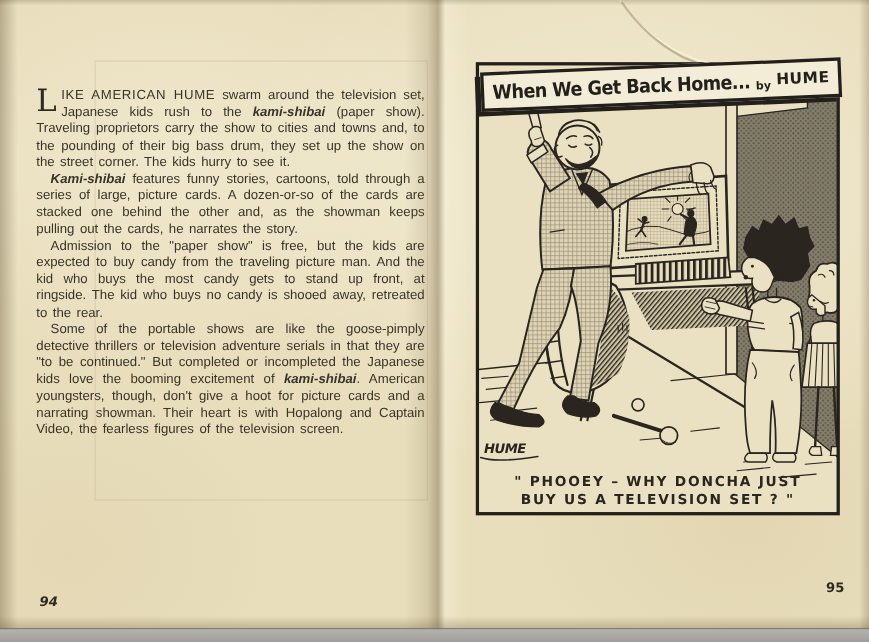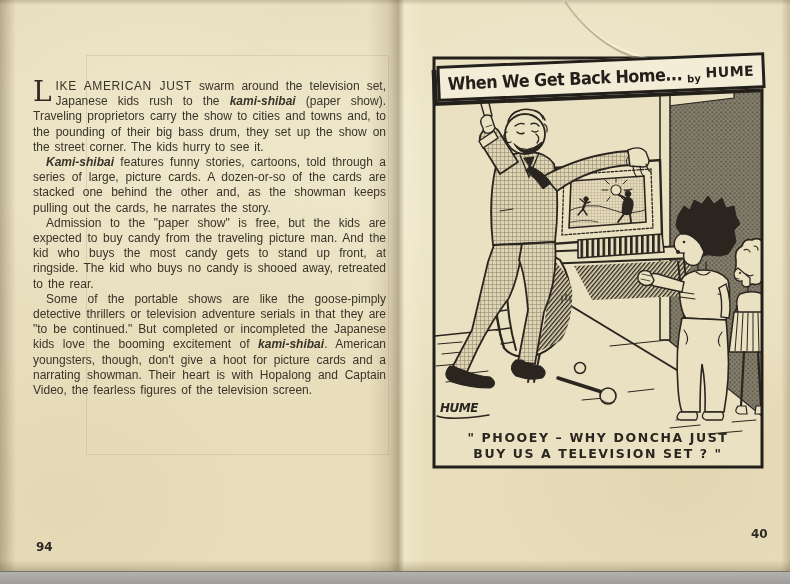--- a/index.html
+++ b/index.html
@@ -15,21 +15,21 @@
   .text-block{position:absolute;left:33px;top:79px;width:353px;
     font-size:12px;line-height:15.2px;text-align:justify;word-spacing:1.6px;color:#393329;}
   .text-block p{margin:0;}
   .text-block p.ind{text-indent:13px;}
   .dropcap{float:left;font-family:"DejaVu Serif",serif;font-size:28px;line-height:24px;
     padding:1px 4px 0 0;color:#2e2922;}
   .caps{letter-spacing:.6px;}
   .kami{font-style:italic;font-weight:bold;margin-top:36px;}
   .page-num{position:absolute;font-family:"DejaVu Sans",sans-serif;font-weight:bold;
     font-size:12px;color:#2e2a24;}
-  .pn-left{left:36px;top:540px;}
+  .pn-left{left:36px;top:540px;font-style:italic;}
   .pn-right{left:751px;top:527px;}
   
   .ghost{position:absolute;left:86px;top:55px;width:301px;height:398px;
     border:1px solid rgba(150,130,90,.20);pointer-events:none;}
   
   .panel-svg{position:absolute;left:432px;top:48px;z-index:2;}
   
   .banner{position:absolute;left:437px;top:59px;width:322px;height:30px;
     background:#f3edd8;border:3px solid #23201b;transform:rotate(-2.4deg);
     display:flex;align-items:center;justify-content:center;gap:5px;
@@ -57,21 +57,21 @@
 </style>
 </head>
 <body>
 
 <div class="scan">
 
   <div class="ghost"></div>
 
   <div class="text-block">
     <p>
-      <span class="dropcap">L</span><span class="caps">IKE AMERICAN JUST</span><span> swarm around the television set, Japanese kids rush to the </span><span class="kami">kami-shibai</span><span> (paper show). Traveling proprietors carry the show to cities and towns and, to the pounding of their big bass drum, they set up the show on the street corner. The kids hurry to see it.</span>
+      <span class="dropcap">L</span><span class="caps">IKE AMERICAN HUME</span><span> swarm around the television set, Japanese kids rush to the </span><span class="kami">kami-shibai</span><span> (paper show). Traveling proprietors carry the show to cities and towns and, to the pounding of their big bass drum, they set up the show on the street corner. The kids hurry to see it.</span>
     </p>
     <p class="ind">
       <span class="kami">Kami-shibai</span><span> features funny stories, cartoons, told through a series of large, picture cards. A dozen-or-so of the cards are stacked one behind the other and, as the showman keeps pulling out the cards, he narrates the story.</span>
     </p>
     <p class="ind">
       <span>Admission to the "paper show" is free, but the kids are expected to buy candy from the traveling picture man. And the kid who buys the most candy gets to stand up front, at ringside. The kid who buys no candy is shooed away, retreated to the rear.</span>
     </p>
     <p class="ind">
       <span>Some of the portable shows are like the goose-pimply detective thrillers or television adventure serials in that they are "to be continued." But completed or incompleted the Japanese kids love the booming excitement of </span><span class="kami">kami-shibai</span><span>. American youngsters, though, don't give a hoot for picture cards and a narrating showman. Their heart is with Hopalong and Captain Video, the fearless figures of the television screen.</span>
     </p>
@@ -291,21 +291,21 @@
 
     <rect x="2" y="10" width="328" height="409" fill="none" stroke="#23201b" stroke-width="3"></rect>
   </svg>
 
   <div class="banner">
     <span class="banner-title">When We Get Back Home...</span>
     <span class="banner-by">by</span>
     <span class="banner-author">HUME</span>
   </div>
 
-  <div class="page-num pn-right">40</div>
+  <div class="page-num pn-right">95</div>
 
   <svg class="crease-svg" width="230" height="130">
     <path d="M20,0 Q45,34 78,49 Q104,61 130,61" stroke="rgba(255,250,232,0.55)" fill="none" stroke-width="1.5"></path>
     <path d="M22,2 Q46,36 78,52 Q104,64 128,64" stroke="rgba(115,95,60,0.38)" fill="none" stroke-width="2"></path>
   </svg>
   <div class="spine-shadow"></div>
   <div class="left-edge"></div>
   <div class="right-edge"></div>
   <div class="top-edge"></div>
   <div class="bottom-shadow"></div>

